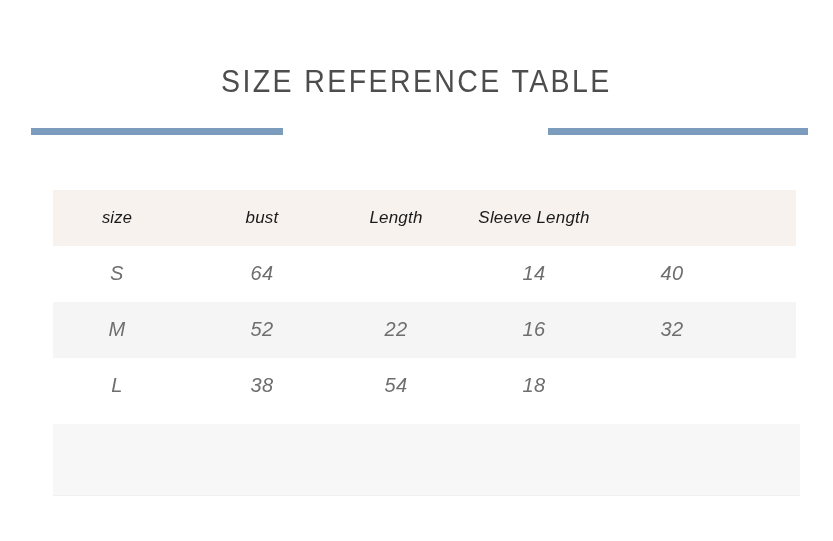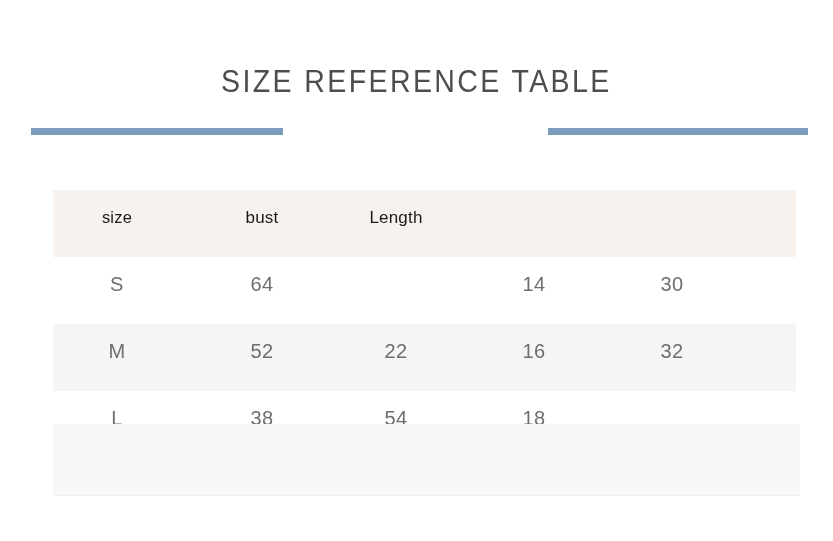--- a/index.html
+++ b/index.html
@@ -63,22 +63,23 @@
 
   
   .table {
     position: absolute;
     left: 53px;
     top: 190px;
     width: 743px;
   }
   .row {
     position: relative;
-    height: 67px;
+    height: 56px;
     width: 743px;
+    font-style: italic;
   }
   .row-header {
     background: #f7f2ee;
   }
   .row-odd {
     background: #ffffff;
   }
   .row-even {
     background: #f5f5f5;
   }
@@ -136,27 +137,28 @@
 
   <div class="rule rule-left"></div>
   <div class="rule rule-right"></div>
 
   <div class="table">
 
     <div class="row row-header">
       <div class="cell c0">size</div>
       <div class="cell c1">bust</div>
       <div class="cell c2">Length</div>
+      <div class="cell c3">Sleeve Length</div>
     </div>
 
     <div class="row row-body row-odd">
       <div class="cell c0">S</div>
       <div class="cell c1">64</div>
       <div class="cell c3">14</div>
-      <div class="cell c4">30</div>
+      <div class="cell c4">40</div>
     </div>
 
     <div class="row row-body row-even">
       <div class="cell c0">M</div>
       <div class="cell c1">52</div>
       <div class="cell c2">22</div>
       <div class="cell c3">16</div>
       <div class="cell c4">32</div>
     </div>
 

